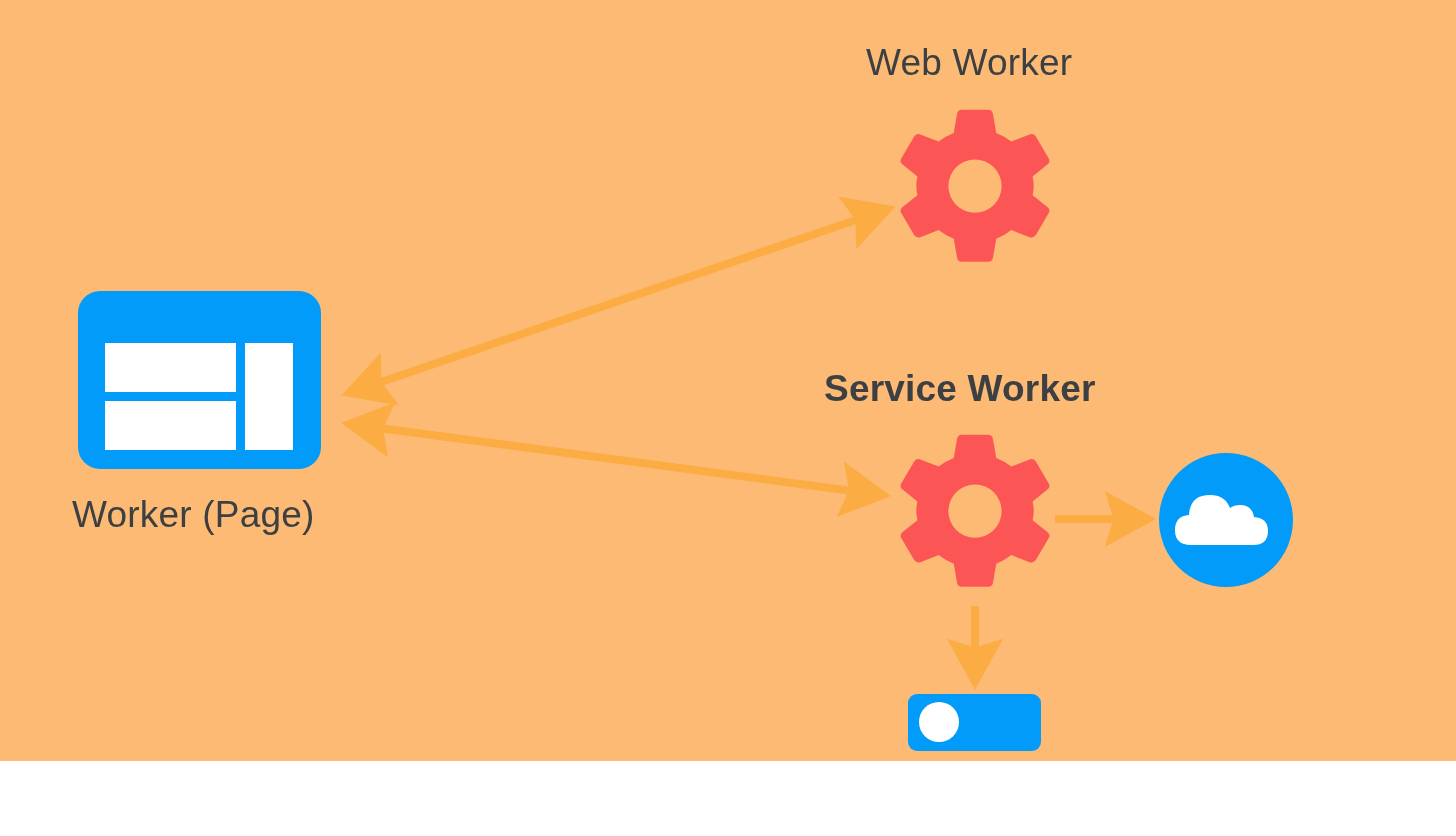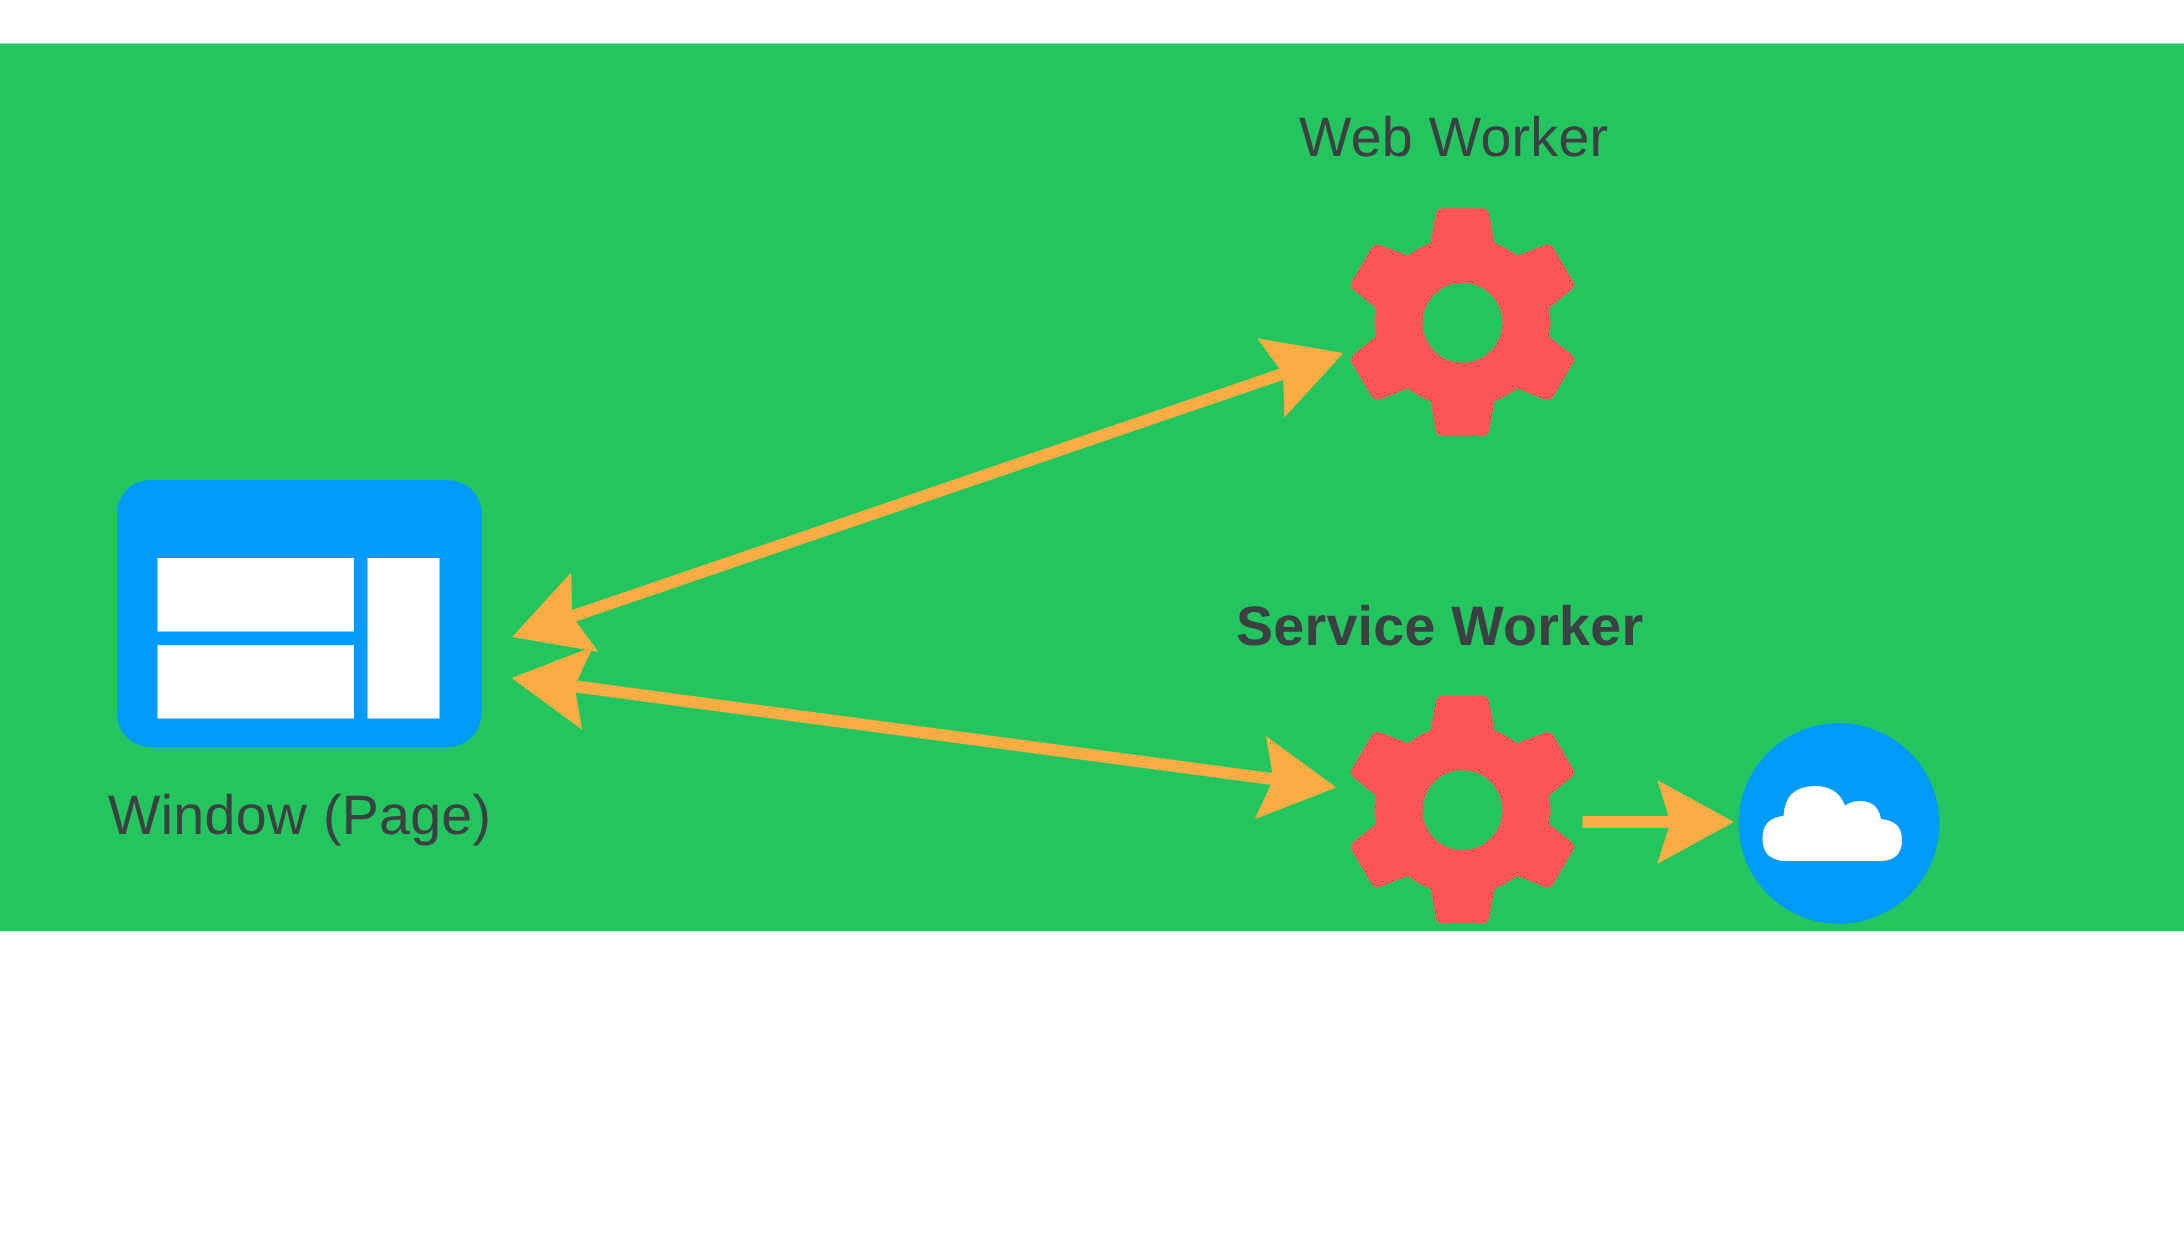--- a/index.html
+++ b/index.html
@@ -7,24 +7,23 @@
     margin: 0;
     padding: 0;
     background: #ffffff;
   }
   body {
     font-family: "Liberation Sans", sans-serif;
   }
   #stage {
     position: relative;
     width: 1456px;
-    height: 592px;
-    background: #22c55e;
+    height: 761px;
+    background: #fdba74;
     overflow: hidden;
-    margin-top: 29px;
   }
   #diagram-svg {
     position: absolute;
     left: 0;
     top: 0;
     width: 1456px;
     height: 836px;
     display: block;
   }
   .diagram-label {
@@ -129,15 +128,15 @@
       <circle cx="939" cy="722" r="20" fill="#ffffff"></circle>
       <rect x="908" y="766" width="133" height="57" rx="9" ry="9" fill="#039bfa"></rect>
       <circle cx="939" cy="794" r="20" fill="#ffffff"></circle>
     </g>
   </svg>
 
   <div class="diagram-label" id="label-web-worker">Web Worker</div>
 
   <div class="diagram-label" id="label-service-worker">Service Worker</div>
 
-  <div class="diagram-label" id="label-window-page">Window (Page)</div>
+  <div class="diagram-label" id="label-window-page">Worker (Page)</div>
 
 </div>
 
 </body></html>

